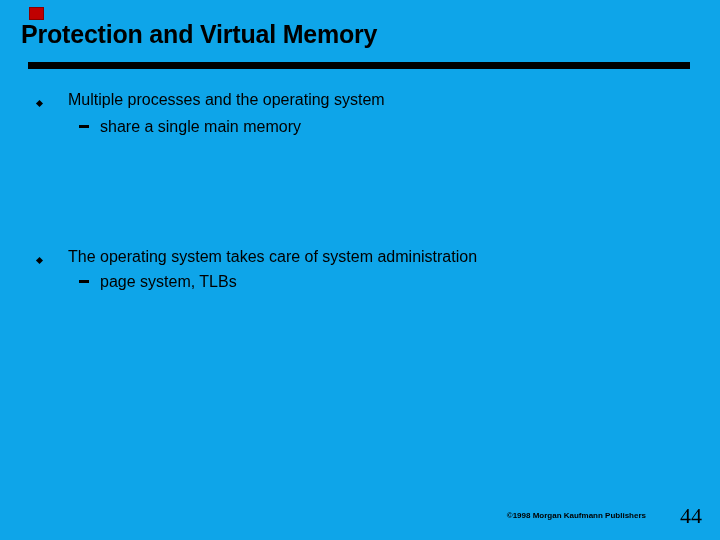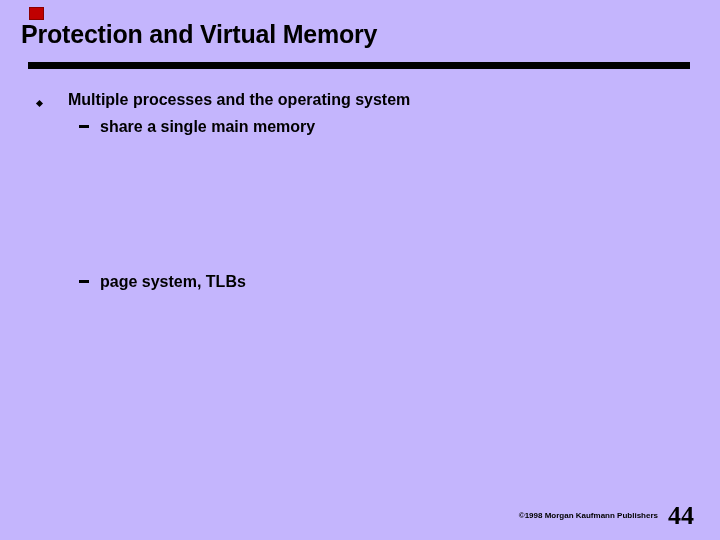--- a/index.html
+++ b/index.html
@@ -3,65 +3,65 @@
 <meta charset="utf-8">
 <style>
   html, body { margin: 0; padding: 0; }
   body {
     width: 720px; height: 540px; overflow: hidden;
     background: #ffffff;
     font-family: "Liberation Sans", sans-serif;
   }
   .slide {
     position: relative; width: 720px; height: 540px;
-    background: #c4b5fd; color: #000000;
+    background: #0ea5e9; color: #000000;
   }
   .logo-square {
     position: absolute; left: 29px; top: 7px;
     width: 13px; height: 11px;
     background: #c00000;
     border: 1px solid #8b0000;
   }
   .slide-title {
     position: absolute; left: 21px; top: 19px; margin: 0;
     font-size: 25px; font-weight: bold; line-height: 30px;
     letter-spacing: -0.2px; white-space: nowrap; color: #000000;
   }
   .title-rule {
     position: absolute; left: 28px; top: 62px;
     width: 662px; height: 7px; background: #000000;
   }
   .line {
     position: absolute; left: 0; width: 616px; height: 20px;
-    line-height: 20px; font-size: 16px; font-weight: bold;
+    line-height: 20px; font-size: 16px; font-weight: normal;
     white-space: nowrap; color: #000000;
   }
   .line .txt { position: absolute; top: 0; }
   .lvl1 .txt { left: 68px; }
   .lvl2 .txt { left: 100px; text-align: right; }
   .dot {
     position: absolute; left: 37px; top: 11px;
     width: 5px; height: 5px; background: #000000;
     transform: rotate(45deg);
   }
   .dash {
     position: absolute; left: 79px; top: 8px;
     width: 10px; height: 3px; background: #000000;
   }
   .footer {
-    position: absolute; right: 26px; top: 502px; height: 25px;
-    display: flex; align-items: flex-end; justify-content: center;
+    position: absolute; right: 18px; top: 502px; height: 25px;
+    display: flex; align-items: flex-end; justify-content: center; gap: 24px;
   }
   .copyright {
     font-size: 8px; font-weight: bold; line-height: 10px;
     margin: 0 10px 6px 0; white-space: nowrap; color: #000000;
   }
   .page-number {
     font-family: "Liberation Serif", serif;
-    font-size: 26px; line-height: 23px; font-weight: bold;
+    font-size: 22px; line-height: 23px; font-weight: normal;
     color: #000000;
   }
 </style>
 </head>
 <body>
 
 <div class="slide">
 
   <div class="logo-square"></div>
 
@@ -74,20 +74,24 @@
     <span class="txt">Multiple processes and the operating system</span>
   </div>
 
   <div class="line lvl2" style="top:117px">
     <span class="dash"></span>
     <span class="txt">share a single main memory</span>
   </div>
 
 
 
+  <div class="line lvl1" style="top:247px">
+    <span class="dot"></span>
+    <span class="txt">The operating system takes care of system administration</span>
+  </div>
 
   <div class="line lvl2" style="top:272px">
     <span class="dash"></span>
     <span class="txt">page system, TLBs</span>
   </div>
 
   <div class="footer">
     <span class="copyright">©1998 Morgan Kaufmann Publishers</span>
     <span class="page-number">44</span>
   </div>

